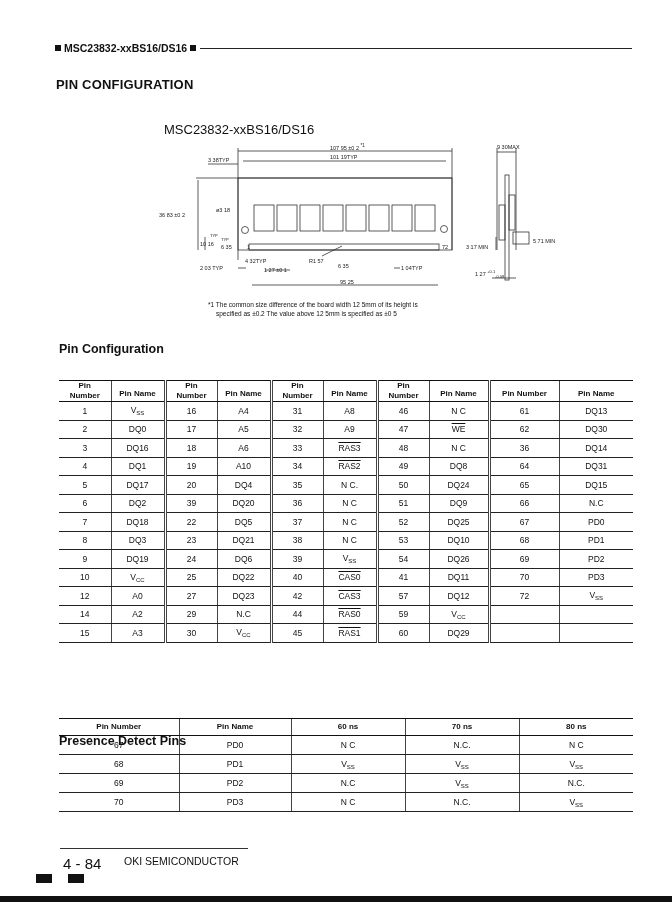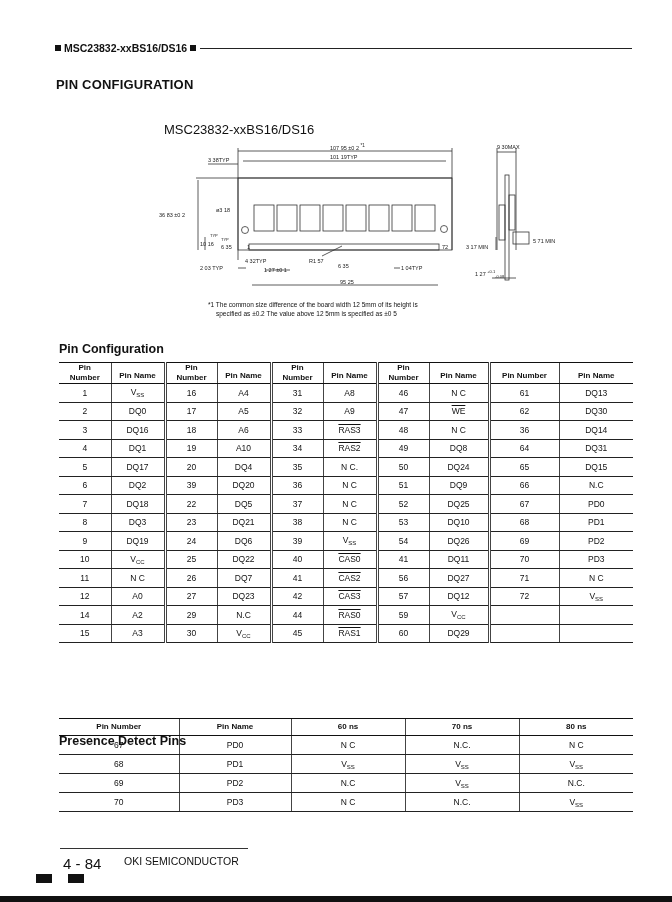--- a/index.html
+++ b/index.html
@@ -116,21 +116,21 @@
   <span class="dim" style="left:475px;top:269px"><span>1 27</span> <sup style="font-size:4px">+0.1</sup><sub style="font-size:4px">-0.08</sub></span>
 </div>
 
 <div class="abs footnote">
   <div>*1 The common size difference of the board width 12 5mm of its height is</div>
   <div style="padding-left:8px">specified as ±0.2  The value above 12 5mm is specified as ±0 5</div>
 </div>
 
 <div class="abs sub-title" style="left:59px;top:342px">Pin Configuration</div>
 
-<table class="pins" id="pin-table" style="left:59px;top:362px;width:574px;">
+<table class="pins" id="pin-table" style="left:59px;top:380px;width:574px;">
   <colgroup>
     <col style="width:52px">
       <col style="width:54px">
     <col style="width:52px">
       <col style="width:54px">
     <col style="width:52px">
       <col style="width:54px">
     <col style="width:52px">
       <col style="width:60px">
     <col style="width:70px">
@@ -265,32 +265,20 @@
         <td class="dl">25</td>
         <td class="vl"><span>DQ22</span></td>
         <td class="dl">40</td>
         <td class="vl"><span class="ov">CAS0</span></td>
         <td class="dl">41</td>
         <td class="vl"><span>DQ11</span></td>
         <td class="dl">70</td>
         <td class="vl"><span>PD3</span></td>
       </tr>
       <tr>
-        <td class="">11</td>
-        <td class="vl"><span>N C</span></td>
-        <td class="dl">26</td>
-        <td class="vl"><span>DQ7</span></td>
-        <td class="dl">41</td>
-        <td class="vl"><span class="ov">CAS2</span></td>
-        <td class="dl">56</td>
-        <td class="vl"><span>DQ27</span></td>
-        <td class="dl">71</td>
-        <td class="vl"><span>N C</span></td>
-      </tr>
-      <tr>
         <td class="">12</td>
         <td class="vl"><span>A0</span></td>
         <td class="dl">27</td>
         <td class="vl"><span>DQ23</span></td>
         <td class="dl">42</td>
         <td class="vl"><span class="ov">CAS3</span></td>
         <td class="dl">57</td>
         <td class="vl"><span>DQ12</span></td>
         <td class="dl">72</td>
         <td class="vl"><span>V</span><span class="vsub">SS</span></td>

